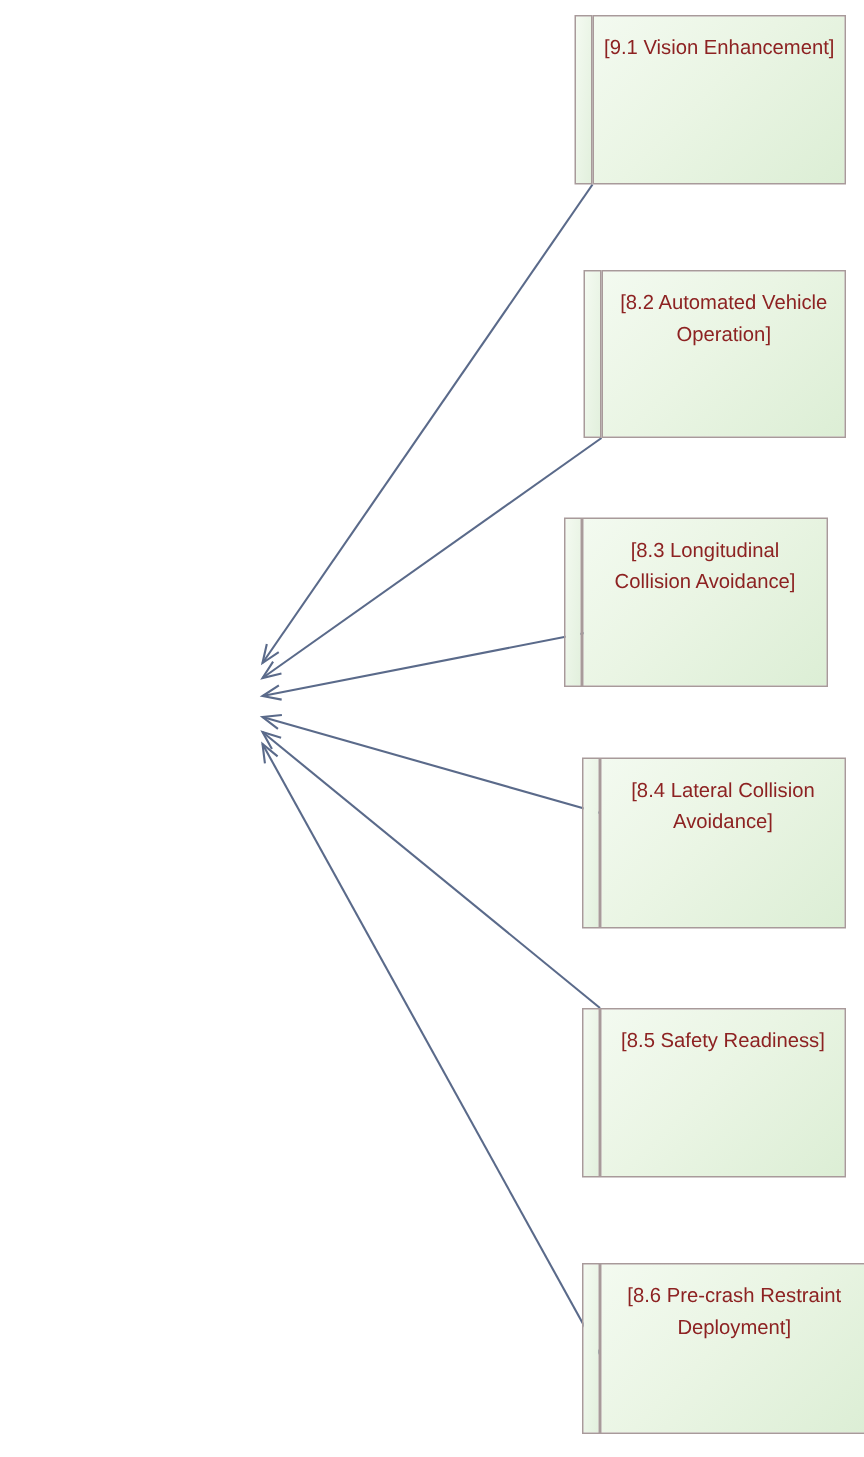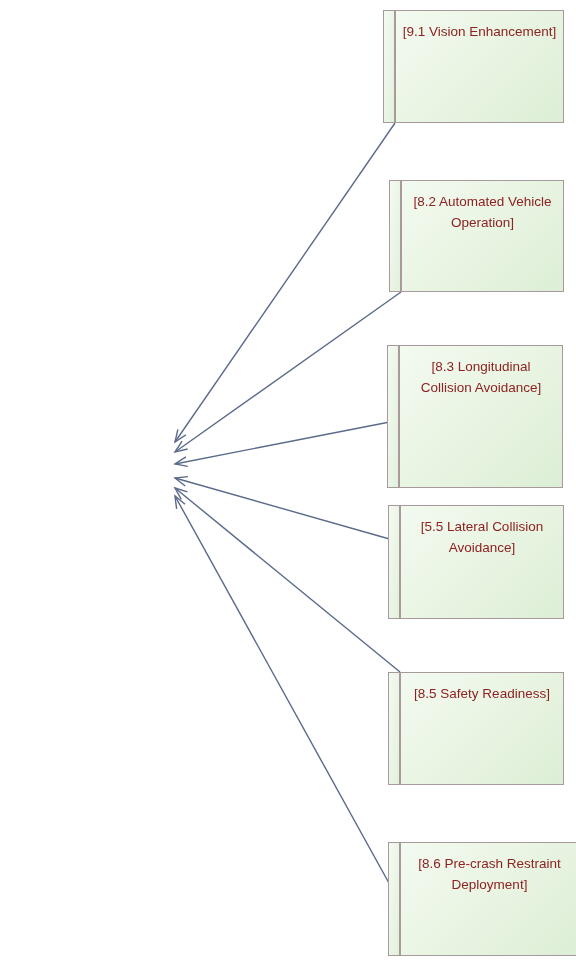--- a/index.html
+++ b/index.html
@@ -88,31 +88,31 @@
     </div>
   </div>
 
   <div class="node" id="node-n82" style="left: 389px; top: 180px; width: 175px; height: 112px;">
     <div class="node-tab"></div>
     <div class="node-body">
       <div class="node-label">[8.2 Automated Vehicle Operation]</div>
     </div>
   </div>
 
-  <div class="node" id="node-n83" style="left: 387px; top: 345px; width: 176px; height: 143px;">
+  <div class="node" id="node-n83" style="left: 376px; top: 345px; width: 176px; height: 113px;">
     <div class="node-tab"></div>
     <div class="node-body">
       <div class="node-label">[8.3 Longitudinal Collision Avoidance]</div>
     </div>
   </div>
 
   <div class="node" id="node-n84" style="left: 388px; top: 505px; width: 176px; height: 114px;">
     <div class="node-tab"></div>
     <div class="node-body">
-      <div class="node-label">[5.5 Lateral Collision Avoidance]</div>
+      <div class="node-label">[8.4 Lateral Collision Avoidance]</div>
     </div>
   </div>
 
   <div class="node" id="node-n85" style="left: 388px; top: 672px; width: 176px; height: 113px;">
     <div class="node-tab"></div>
     <div class="node-body">
       <div class="node-label">[8.5 Safety Readiness]</div>
     </div>
   </div>
 

